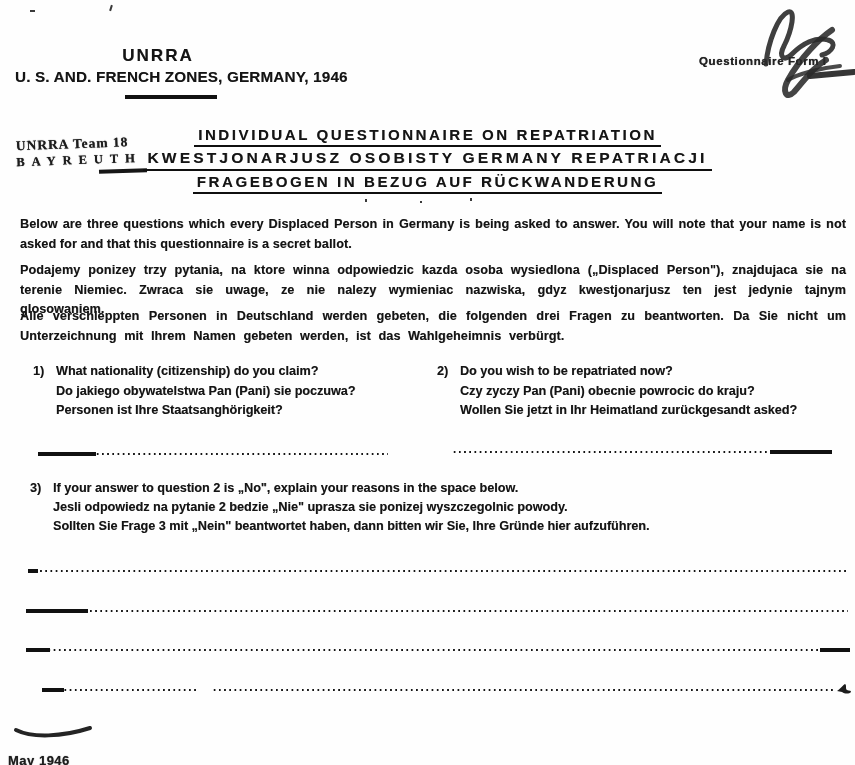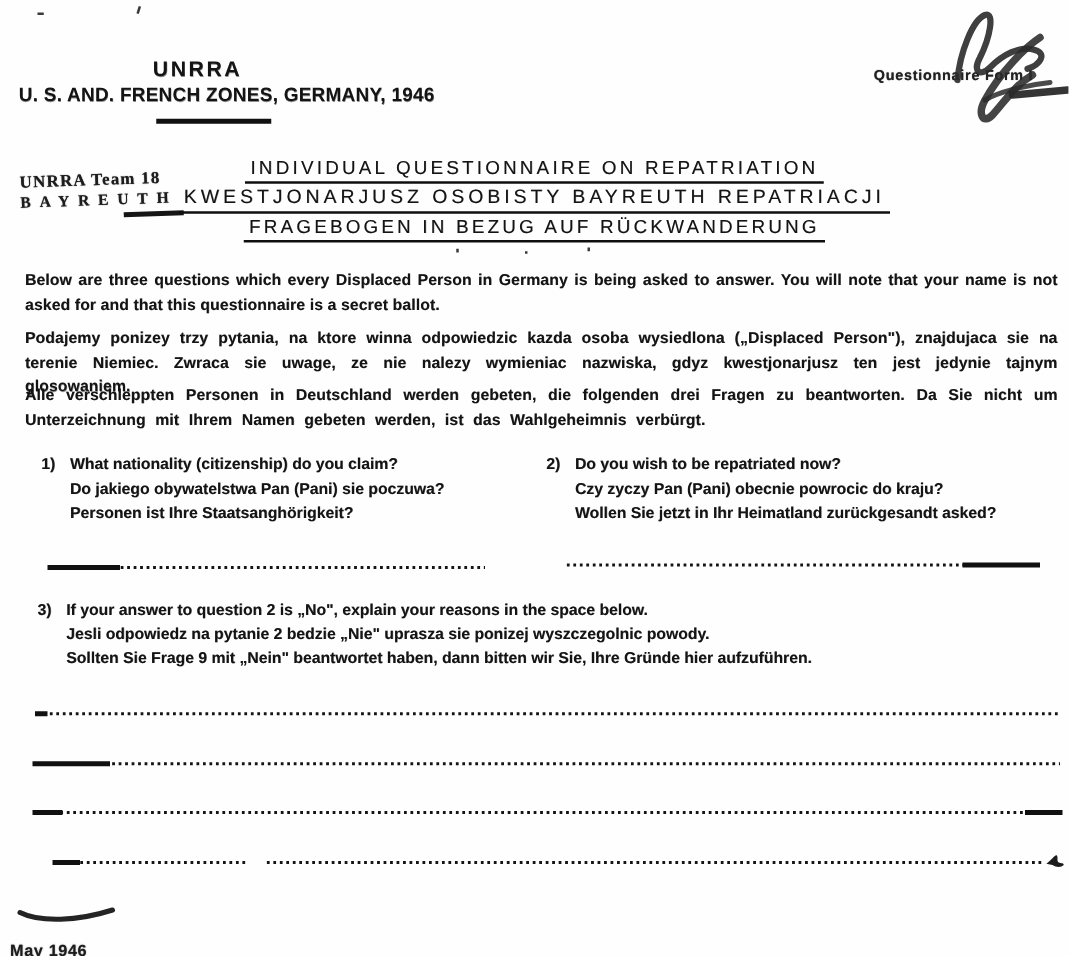--- a/index.html
+++ b/index.html
@@ -20,21 +20,21 @@
     font-size:11.5px;font-weight:700;letter-spacing:0.6px;white-space:nowrap;color:#222;
     text-shadow:0 0 0.7px #333;}
   .signature{position:absolute;left:728px;top:2px;width:127px;height:108px;}
   
   .team-stamp{position:absolute;left:16px;top:136px;transform:rotate(-2deg);color:#1d1d1d;
     font-family:"Liberation Serif",serif;font-weight:700;text-shadow:0 0 0.8px #333;}
   .stamp-l1{font-size:13.5px;letter-spacing:1px;white-space:nowrap;}
   .stamp-l2{font-size:12.5px;letter-spacing:7px;margin-top:1px;white-space:nowrap;}
   .stamp-underline{position:absolute;left:99px;top:169px;width:48px;height:3.5px;background:#161616;transform:rotate(-2deg);}
   .t-line{position:absolute;left:0;width:855px;text-align:center;white-space:nowrap;}
-  .t-line span{display:inline-block;font-weight:400;border-bottom:2.5px solid #0f0f0f;padding:0 4px 2px 4px;}
+  .t-line span{display:inline-block;font-weight:700;border-bottom:2.5px solid #0f0f0f;padding:0 4px 2px 4px;}
   .t1{top:126px;font-size:15px;letter-spacing:2.6px;}
   .t2{top:149px;font-size:15.5px;letter-spacing:3.2px;}
   .t3{top:173px;font-size:15px;letter-spacing:2.6px;}
   
   .intro{position:absolute;left:20px;width:826px;margin:0;font-size:12.6px;font-weight:700;
     line-height:19.5px;text-align:justify;letter-spacing:0.1px;}
   .p-en{top:215px;}
   .p-pl{top:261px;word-spacing:3px;}
   .p-de{top:307px;word-spacing:4px;}
   
@@ -95,21 +95,21 @@
     </g>
   </svg>
 
   <div class="team-stamp">
     <div class="stamp-l1">UNRRA Team 18</div>
     <div class="stamp-l2">BAYREUTH</div>
   </div>
   <div class="stamp-underline"></div>
 
   <div class="t-line t1 ink"><span>INDIVIDUAL QUESTIONNAIRE ON REPATRIATION</span></div>
-  <div class="t-line t2 ink"><span>KWESTJONARJUSZ OSOBISTY BAYREUTH REPATRIACJI</span></div>
+  <div class="t-line t2 ink"><span>KWESTJONARJUSZ OSOBISTY GERMANY REPATRIACJI</span></div>
   <div class="t-line t3 ink"><span>FRAGEBOGEN IN BEZUG AUF RÜCKWANDERUNG</span></div>
 
   <p class="intro p-en ink">Below are three questions which every Displaced Person in Germany is being asked to answer.  You will note that your name is not asked for and that this questionnaire is a secret ballot.</p>
   <p class="intro p-pl ink">Podajemy ponizey trzy pytania, na ktore winna odpowiedzic kazda osoba wysiedlona („Displaced Person"), znajdujaca sie na terenie Niemiec. Zwraca sie uwage, ze nie nalezy wymieniac nazwiska, gdyz kwestjonarjusz ten jest jedynie tajnym glosowaniem.</p>
   <p class="intro p-de ink">Alle verschleppten Personen in Deutschland werden gebeten, die folgenden drei Fragen zu beantworten. Da Sie nicht um Unterzeichnung mit Ihrem Namen gebeten werden, ist das Wahlgeheimnis verbürgt.</p>
 
   <div class="question q1 ink">
     <span class="q-num">1)</span>
     <span class="q-body">
       <span class="q-line" style="display:block">What nationality (citizenship) do you claim?</span>
@@ -128,21 +128,21 @@
   </div>
 
   <div class="dots ansA lead" style="--lead:58px"></div>
   <div class="dots ansB tail" style="--tail:62px"></div>
 
   <div class="question q3 ink">
     <span class="q-num">3)</span>
     <span class="q-body">
       <span class="q-line" style="display:block">If your answer to question 2 is „No", explain your reasons in the space below.</span>
       <span class="q-line" style="display:block">Jesli odpowiedz na pytanie 2 bedzie „Nie" uprasza sie ponizej wyszczegolnic powody.</span>
-      <span class="q-line" style="display:block">Sollten Sie Frage 9 mit „Nein" beantwortet haben, dann bitten wir Sie, Ihre Gründe hier aufzuführen.</span>
+      <span class="q-line" style="display:block">Sollten Sie Frage 3 mit „Nein" beantwortet haben, dann bitten wir Sie, Ihre Gründe hier aufzuführen.</span>
     </span>
   </div>
 
   <div class="dots L1 lead" style="--lead:10px"></div>
   <div class="dots L2 lead" style="--lead:62px"></div>
   <div class="dots L3 lead tail" style="--lead:24px;--tail:30px"></div>
   <div class="dots L4a lead" style="--lead:22px"></div>
   <div class="dots L4b"></div>
   <svg class="end-hook" viewBox="0 0 16 16">
     <path d="M1 10 C4 8 7 4 9 3 C11 4 9 8 11 9 C13 10 15 9 15 11 C13 13 9 13 6 11 Z" fill="#1c1c1c"></path>

